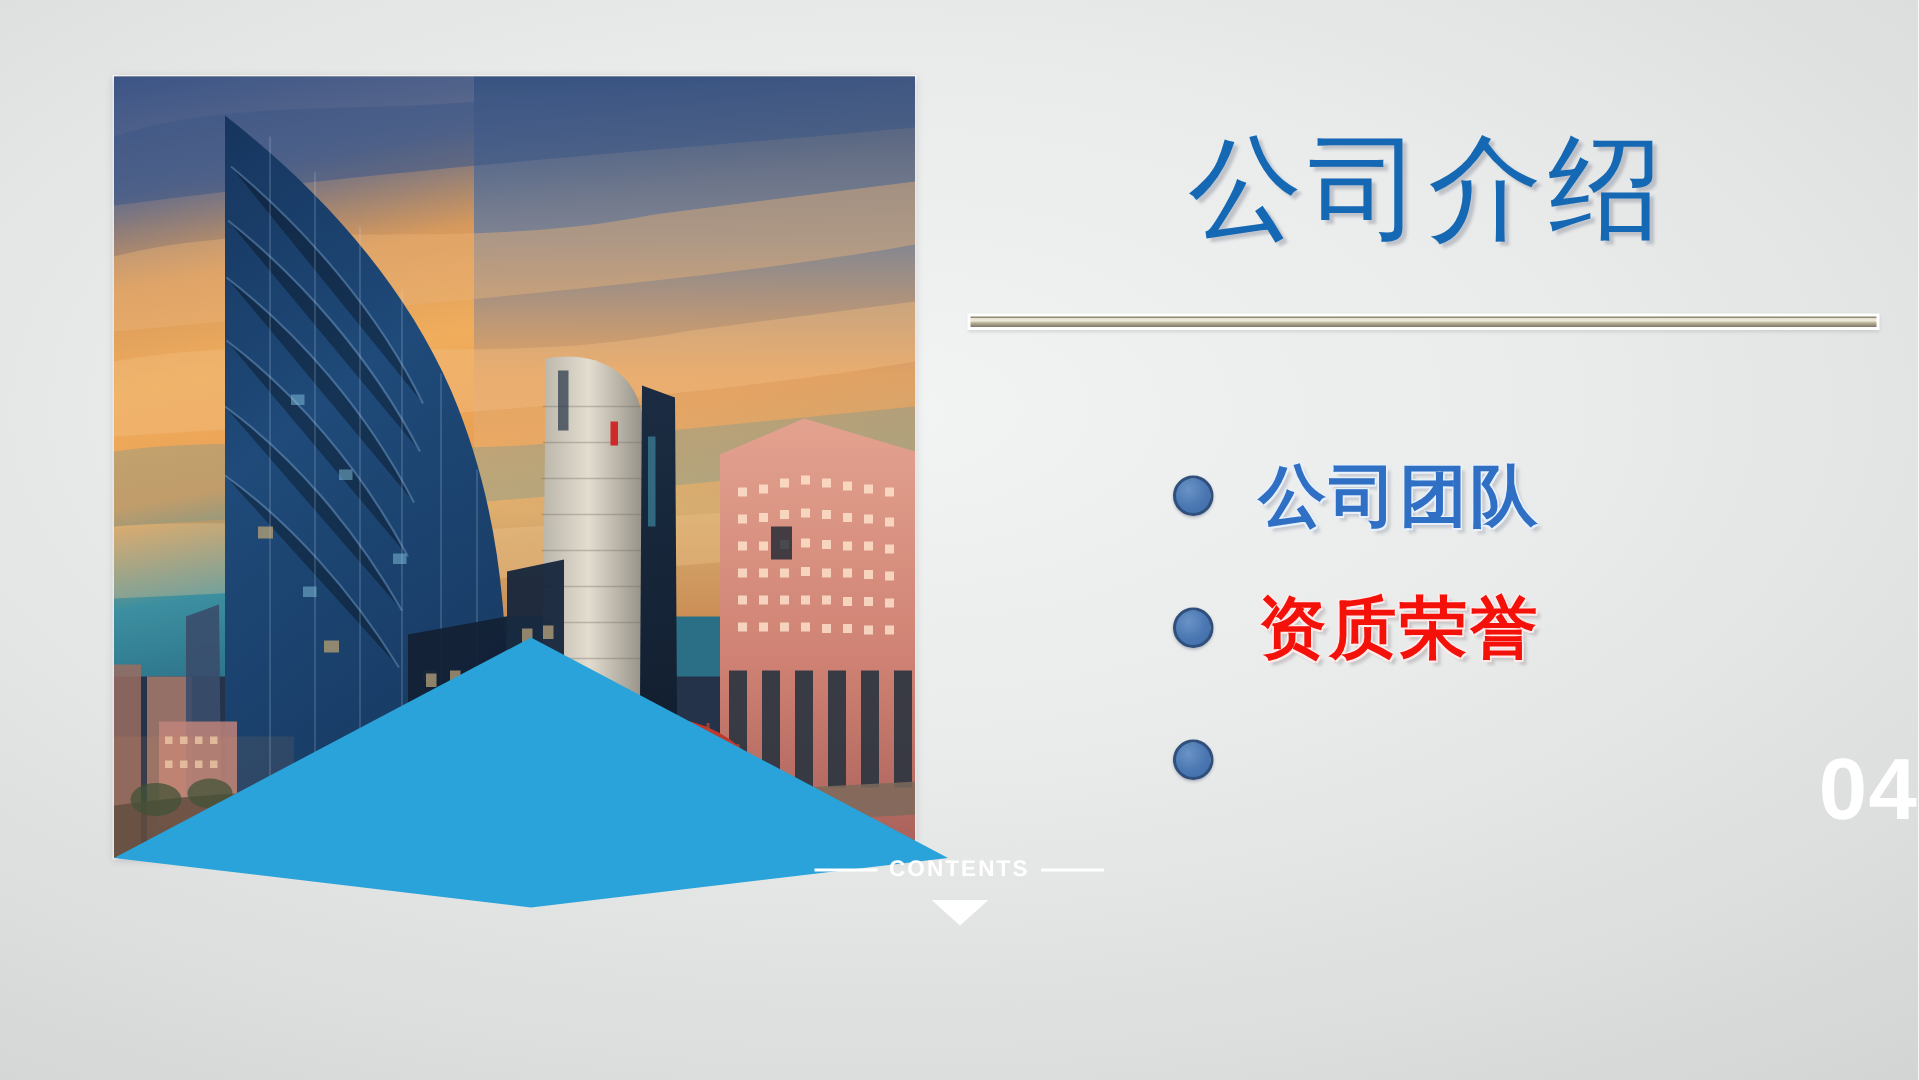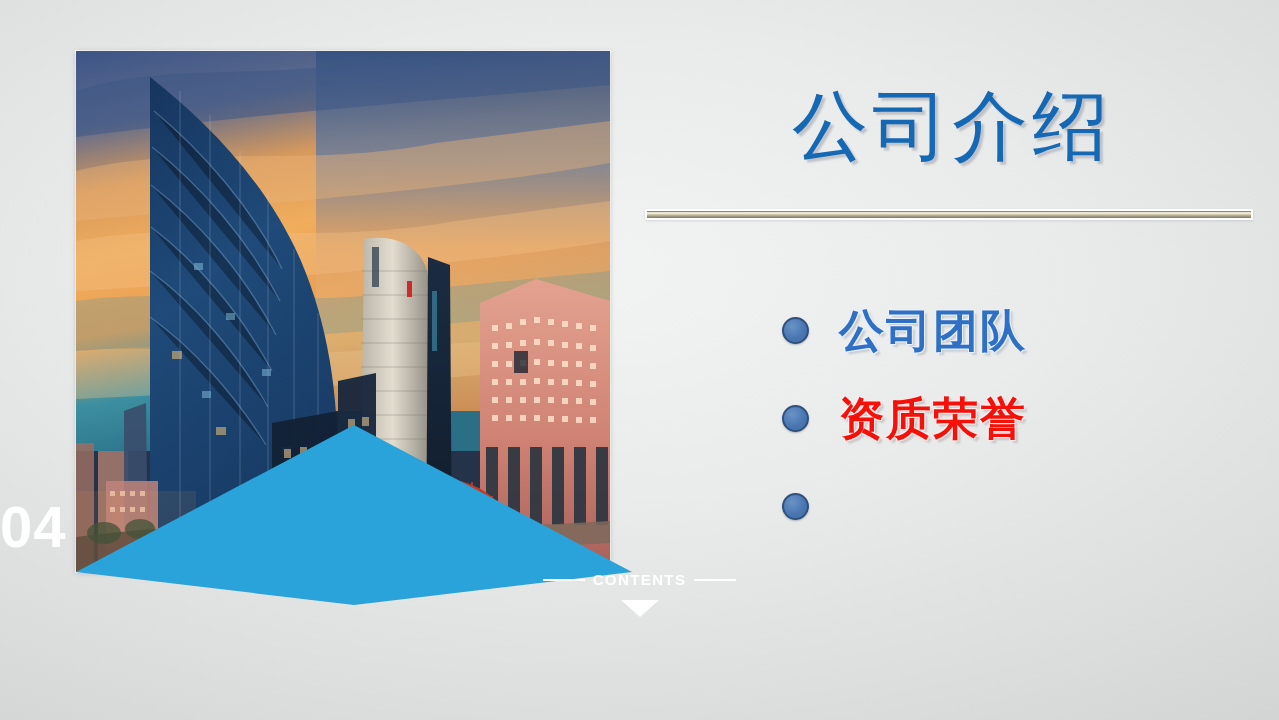--- a/index.html
+++ b/index.html
@@ -26,21 +26,21 @@
 
   
   .diamond-wrap {
     position:absolute; left:64px; top:425px; width:580px; height:200px;
     pointer-events:none;
   }
   .diamond-wrap svg { display:block; width:100%; height:100%; overflow:visible; }
 
   .badge-num {
     position:absolute; left:0; right:0; top:498px;
-    text-align:left; color:#ffffff;
+    text-align:right; color:#ffffff;
     font-size:58px; font-weight:bold; letter-spacing:1px; line-height:1;
     font-family:"Liberation Sans","DejaVu Sans",sans-serif;
   }
   .badge-contents {
     position:absolute; left:0; right:0; top:572px;
     display:flex; align-items:center; justify-content:center; gap:8px;
   }
   .badge-contents .rule {
     display:block; width:42px; height:2px; background:#ffffff;
   }

